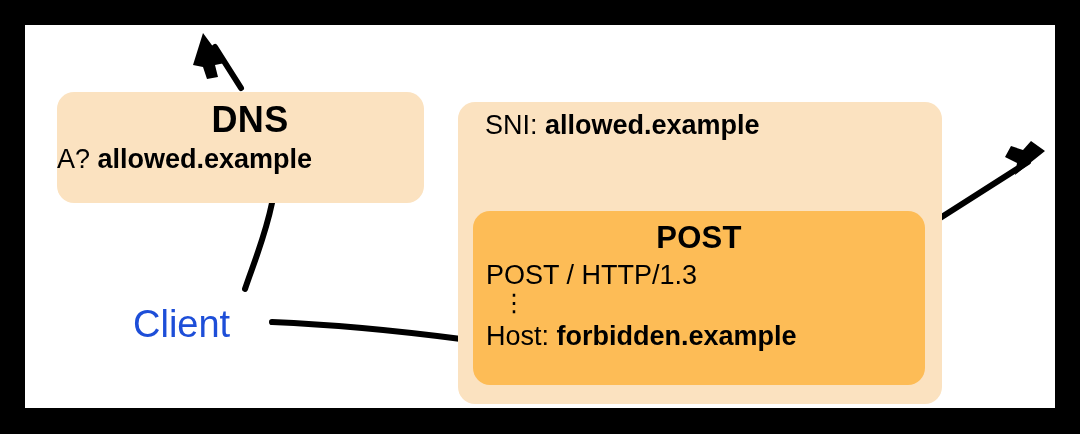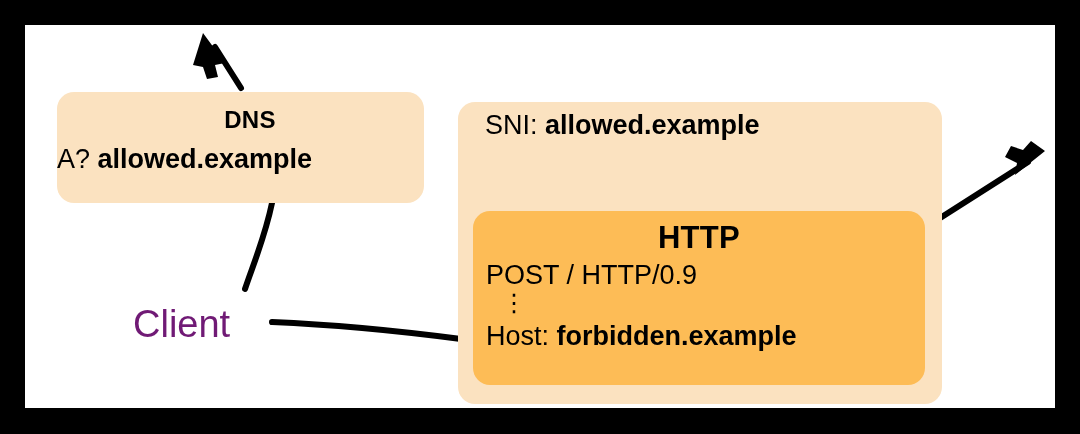--- a/index.html
+++ b/index.html
@@ -51,21 +51,21 @@
     font-weight: bold;
   }
   #dns-box {
     left: 32px;
     top: 67px;
     width: 367px;
     height: 111px;
     background: #fbe2c0;
   }
   #dns-box .box-title {
-    font-size: 24px;
+    font-size: 36px;
     line-height: 34px;
     margin-top: 11px;
     margin-left: 19px;
   }
   #dns-box .box-line {
     font-size: 27px;
     line-height: 30px;
     margin-top: 7px;
   }
   #tls-box {
@@ -117,21 +117,21 @@
     margin-top: 2px;
     margin-bottom: 2px;
   }
   
   #client-label {
     position: absolute;
     left: 108px;
     top: 278px;
     font-size: 38px;
     line-height: 42px;
-    color: #701a75;
+    color: #1d4ed8;
     font-weight: normal;
     white-space: nowrap;
   }
   
   #connectors {
     position: absolute;
     left: 0;
     top: 0;
     width: 1030px;
     height: 383px;
@@ -160,22 +160,22 @@
 
     <div class="box" id="dns-box">
       <div class="box-title">DNS</div>
       <div class="box-line"><span>A? </span><span class="val">allowed.example</span></div>
     </div>
 
     <div class="box" id="tls-box">
       <div class="box-line"><span>SNI: </span><span class="val">allowed.example</span></div>
 
       <div id="http-box">
-        <div class="box-title">HTTP</div>
-        <div class="box-line req-line">POST / HTTP/0.9</div>
+        <div class="box-title">POST</div>
+        <div class="box-line req-line">POST / HTTP/1.3</div>
         <div class="box-line ellipsis">⋮</div>
         <div class="box-line"><span>Host: </span><span class="val">forbidden.example</span></div>
       </div>
     </div>
 
     <div id="client-label">Client</div>
 
   </div>
 </div>
 

